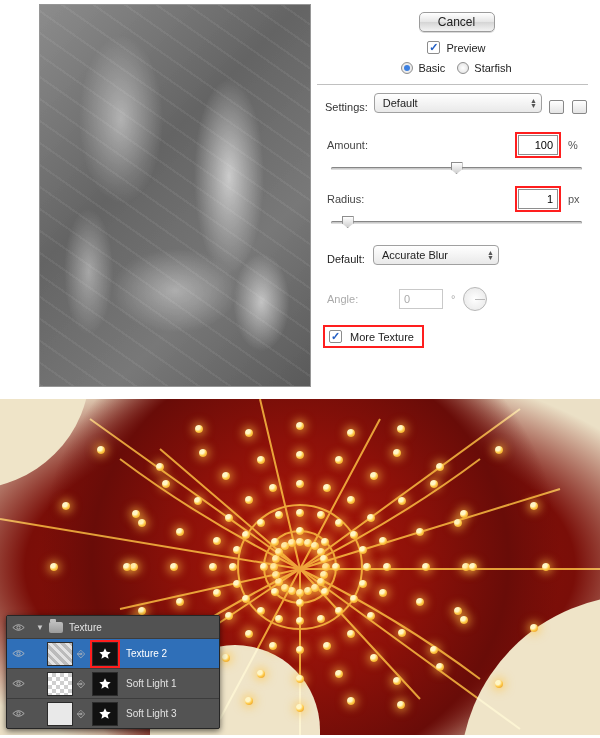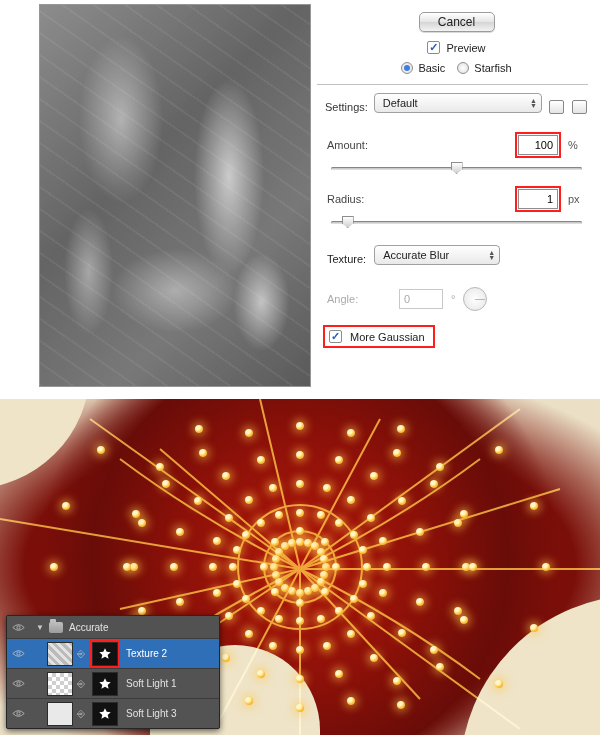--- a/index.html
+++ b/index.html
@@ -272,40 +272,40 @@
         <input class="num-input hl-red" value="1" style="">
         <span class="unit">px</span>
       </div>
       <div class="slider">
         <div class="slider-track"></div>
         <div class="slider-thumb" style="left:8%"></div>
       </div>
 
       
       <div class="remove-row">
-        <span class="lbl">Texture:</span>
+        <span class="lbl">Default:</span>
         <div class="sel">
           <div class="sel-box">
             <span>Accurate Blur</span>
             <span class="sel-arrows">▲<br>▼</span>
           </div>
         </div>
       </div>
 
       
       <div class="angle-row">
         <span class="lbl" style="width:64px">Angle:</span>
         <input class="angle-input" disabled="" value="0" style="">
         <span style="color:#aaa">°</span>
         <span class="angle-dial"></span>
       </div>
 
       <div class="more-acc">
         <span class="chk checked"></span>
-        <span>More Gaussian</span>
+        <span>More Texture</span>
       </div>
     </div>
   </div>
 
   <div class="bottom">
     <div class="sand-tl"></div>
       <div class="sand-bc"></div>
       <div class="sand-br"></div>
     <div class="veins">
       <svg viewBox="0 0 600 336" preserveAspectRatio="none">
@@ -456,21 +456,21 @@
     <div class="layers-panel">
       <div class="grp-header">
         <span class="vis">
           <svg class="eye" viewBox="0 0 16 10">
               <path d="M1 5 Q8 -2 15 5 Q8 12 1 5 Z M8 5 m-2 0 a2 2 0 1 0 4 0 a2 2 0 1 0 -4 0"></path>
             </svg>
         </span>
         <span class="nest"></span>
         <span class="twisty">▼</span>
         <span class="folder-icn"></span>
-        <span class="grp-name">Accurate</span>
+        <span class="grp-name">Texture</span>
       </div>
       <div id="layer-rows">
           <div class="layer-row sel">
             <span class="vis">
               <svg class="eye" viewBox="0 0 16 10">
                 <path d="M1 5 Q8 -2 15 5 Q8 12 1 5 Z M8 5 m-2 0 a2 2 0 1 0 4 0 a2 2 0 1 0 -4 0"></path>
               </svg>
             </span>
             <span class="nest"></span>
             <span class="nest"></span>

